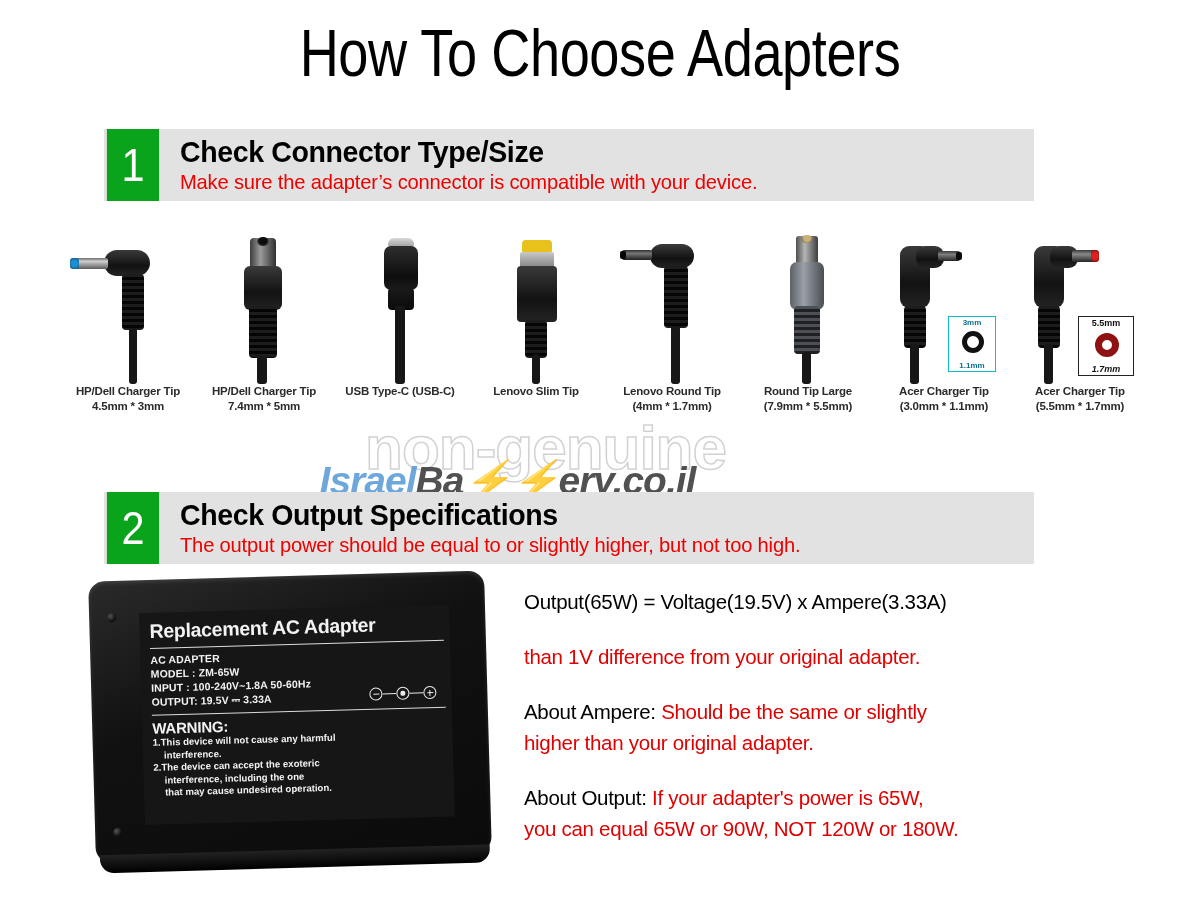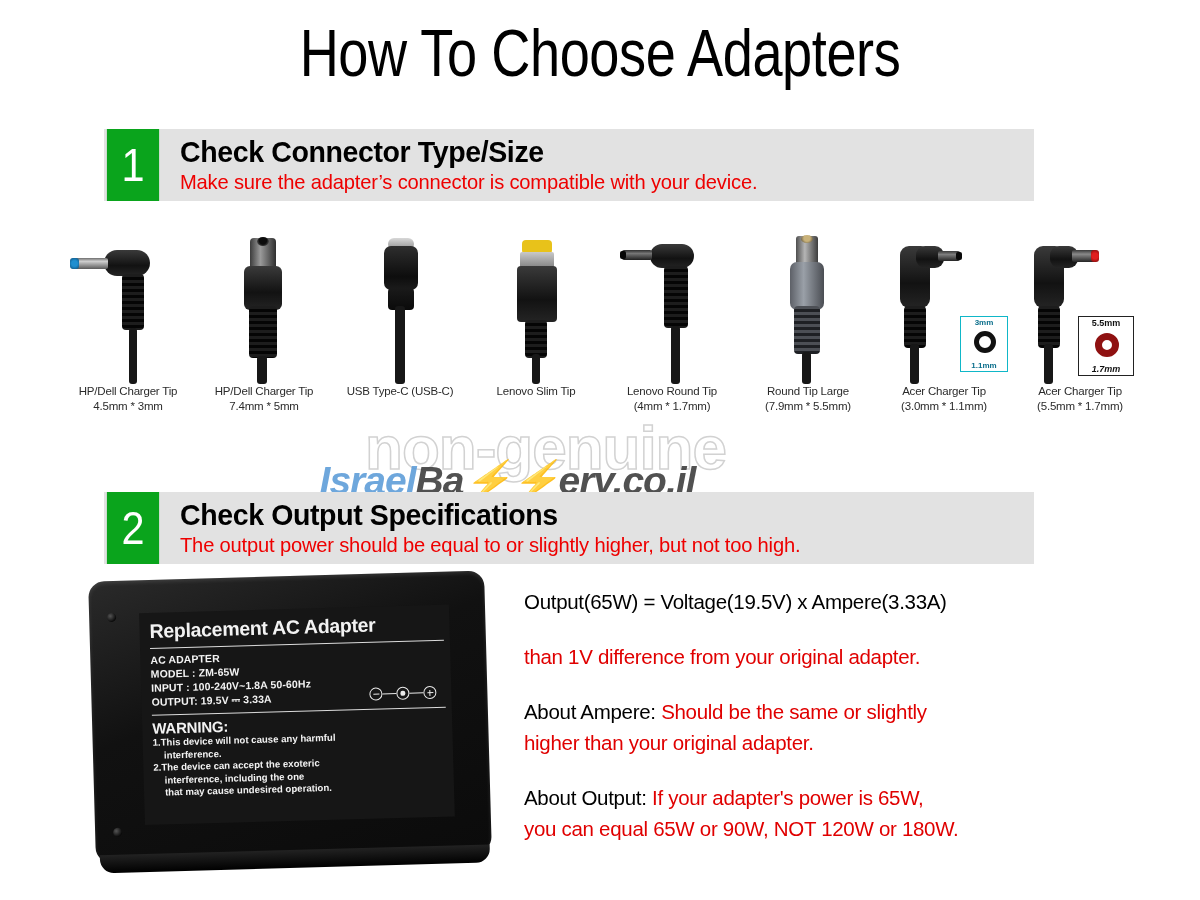--- a/index.html
+++ b/index.html
@@ -106,21 +106,21 @@
     align-items: center;
   }
   .tip-art {
     height: 152px;
     width: 136px;
     position: relative;
   }
   .tip-label {
     text-align: center;
     font-size: 11.5px;
-    font-weight: normal;
+    font-weight: bold;
     color: #2b2b2b;
     line-height: 15px;
     letter-spacing: -0.2px;
   }
 
   
   .cable {
     position: absolute;
     background: #171717;
     border-radius: 3px;
@@ -418,21 +418,21 @@
 
     <div class="tip-cell">
       <div class="tip-art">
         <div class="body-blk" style="left:24px;top:14px;width:30px;height:62px;border-radius:9px;"></div>
         <div class="body-blk" style="left:40px;top:14px;width:28px;height:22px;border-radius:9px;"></div>
         <div class="barrel" style="left:62px;top:19px;width:22px;height:10px;border-radius:2px;
              background:linear-gradient(180deg,#3a3a3a 0%,#7e7e7e 35%,#242424 100%);"></div>
         <div style="position:absolute;left:80px;top:20px;width:6px;height:8px;border-radius:2px;background:#0a0a0a;"></div>
         <div class="ribs" style="left:28px;top:74px;width:22px;height:42px;"></div>
         <div class="cable" style="left:34px;top:112px;width:9px;height:40px;"></div>
-        <div class="callout" style="left:72px;top:84px;width:48px;height:56px;margin-left:12px;">
+        <div class="callout" style="left:72px;top:84px;width:48px;height:56px;">
           <div class="cl-top" style="top:1px;">3mm</div>
           <div class="ring" style="left:13px;top:14px;width:22px;height:22px;border:5px solid #111;"></div>
           <div class="cl-bot" style="bottom:1px;">1.1mm</div>
         </div>
       </div>
       <div class="tip-label">Acer Charger Tip</div>
       <div class="tip-label">(3.0mm * 1.1mm)</div>
     </div>
 
     <div class="tip-cell">

